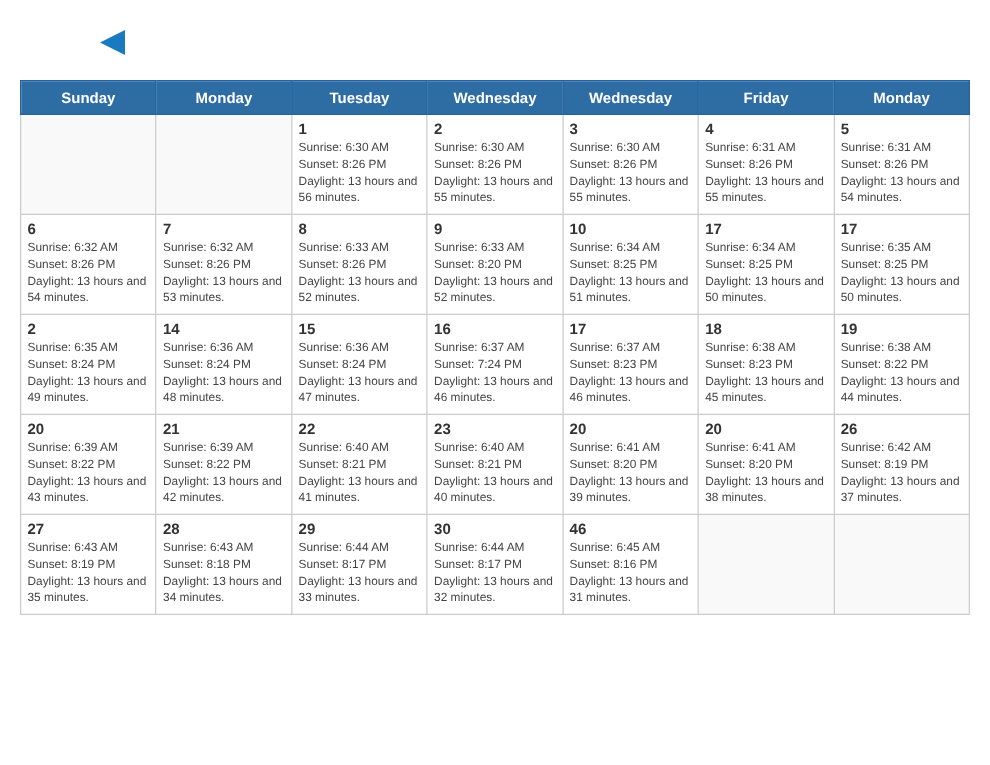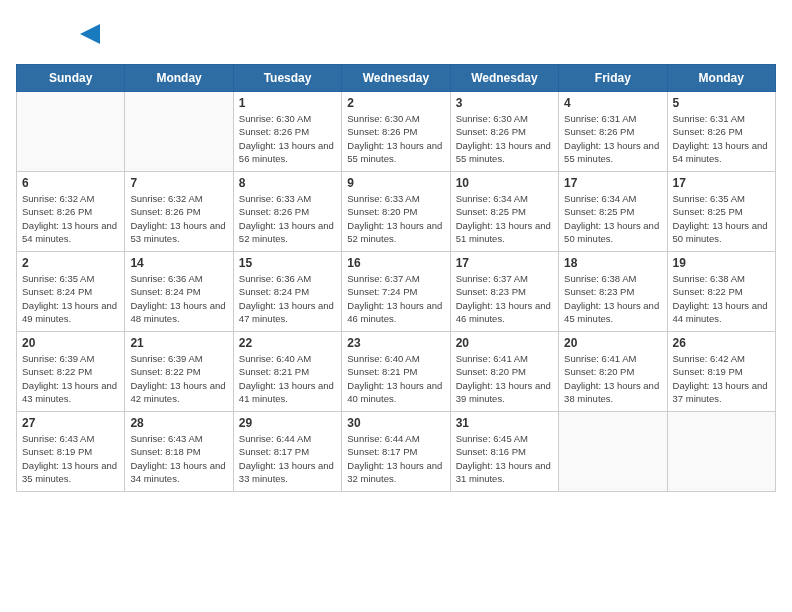--- a/index.html
+++ b/index.html
@@ -300,21 +300,21 @@
 Sunset: 8:17 PM
 Daylight: 13 hours and 33 minutes.</div>
         </td>
         <td>
           <div class="day-number">30</div>
           <div class="day-info">Sunrise: 6:44 AM
 Sunset: 8:17 PM
 Daylight: 13 hours and 32 minutes.</div>
         </td>
         <td>
-          <div class="day-number">31</div>
+          <div class="day-number">46</div>
           <div class="day-info">Sunrise: 6:45 AM
 Sunset: 8:16 PM
 Daylight: 13 hours and 31 minutes.</div>
         </td>
         <td class="empty"></td>
         <td class="empty"></td>
       </tr>
     </tbody>
 </table>
 

